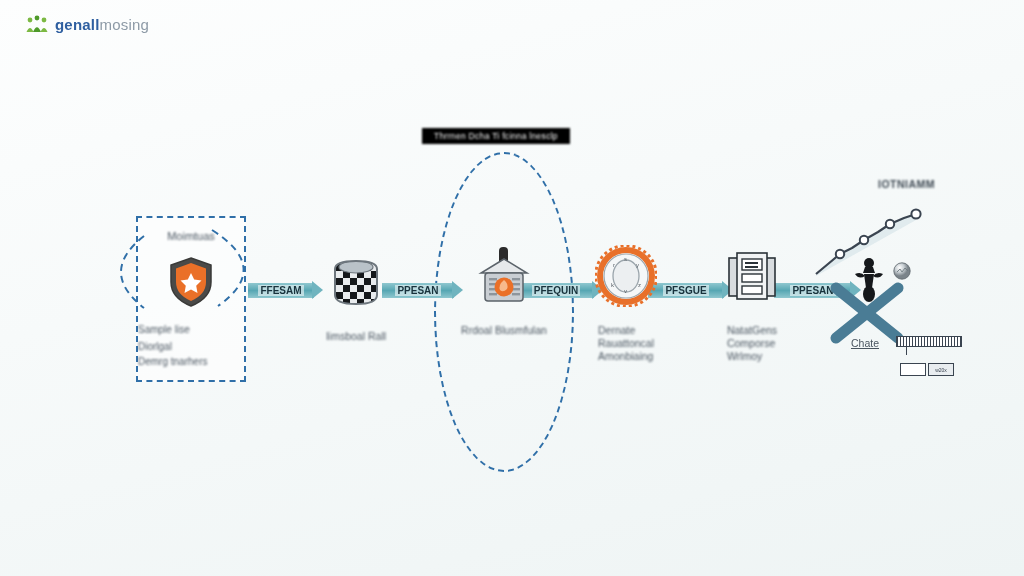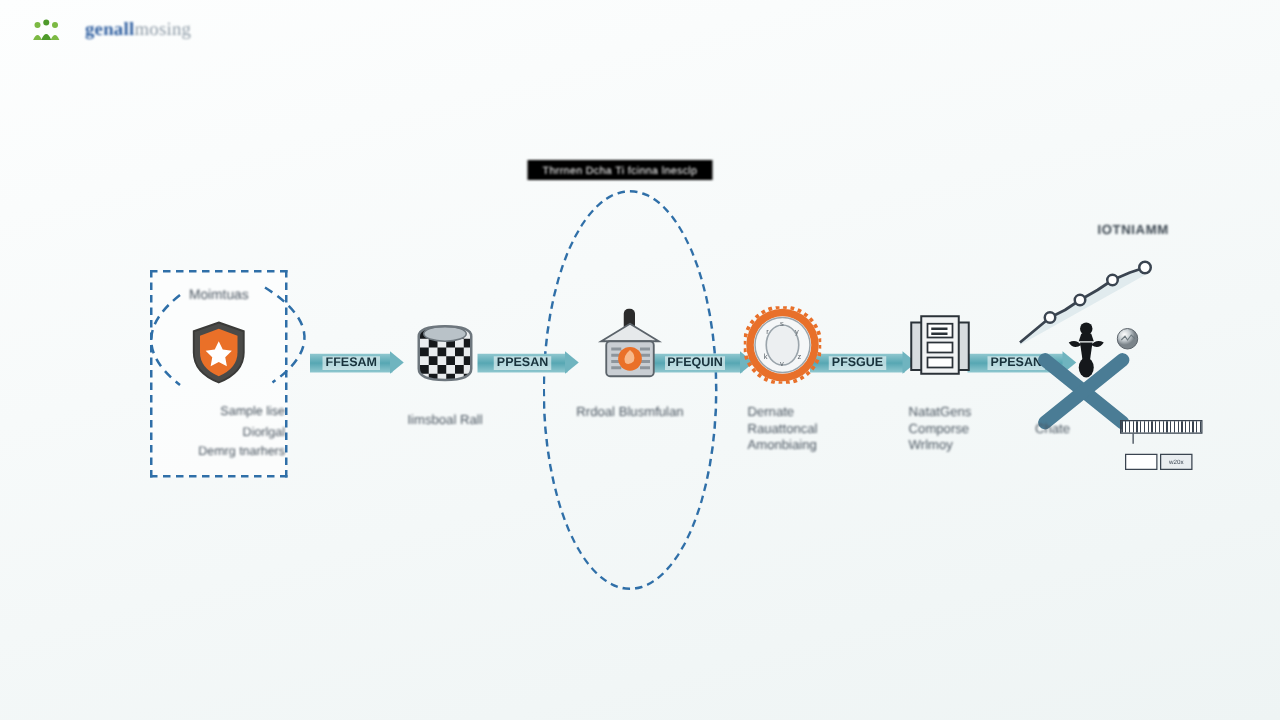--- a/index.html
+++ b/index.html
@@ -10,21 +10,21 @@
   }
   body {
     position: relative;
     background: linear-gradient(165deg, #fdfefe 0%, #f7fafa 40%, #eef4f4 100%);
   }
   .blur2  { filter: blur(1.0px); }
 
   
   #brand {
     position: absolute; left: 26px; top: 14px;
-    display: flex; align-items: center; gap: 20px; font-family: Liberation Serif, serif;
+    display: flex; align-items: center; gap: 7px;
   }
   #brand .logo-mark { width: 22px; height: 20px; position: relative; }
   .brand-text {
     font-size: 15px; font-weight: bold; letter-spacing: .2px;
     color: #2f5fa0; filter: blur(0.75px);
   }
   .brand-text .t2 { color: #8d9aa6; font-weight: normal; }
 
   
   .node {
@@ -36,33 +36,33 @@
     height: 68px; display: flex; align-items: center; justify-content: center;
   }
   .node .caption {
     margin-top: 14px; 
     font-size: 10.5px; line-height: 13px; color: #4a5560;
     filter: blur(0.85px);
   }
 
   
   #group-sources {
-    position: absolute; left: 120px; top: 216px;
+    position: absolute; left: 136px; top: 216px;
     width: 110px; height: 166px;
     border: 2px dashed #2f6fa8;
     background: rgba(255,255,255,.55);
   }
   #group-sources .g-title {
     position: absolute; left: 0; right: 0; top: 12px;
     text-align: center; font-size: 11px; color: #4a5560;
     filter: blur(0.9px);
   }
   #group-sources .g-sub {
     position: absolute; left: 0; right: 0; top: 104px;
-    text-align: right; font-size: 10px; line-height: 15px; color: #4a5560;
+    text-align: left; font-size: 10px; line-height: 15px; color: #4a5560;
     filter: blur(0.9px);
   }
   #group-ellipse {
     position: absolute; left: 434px; top: 152px;
     width: 140px; height: 320px;
     border: 2px dashed #2f6fa8;
     border-radius: 50%;
   }
   #ellipse-badge {
     position: absolute; left: 422px; top: 128px;
@@ -104,22 +104,23 @@
   #chart-label {
     position: absolute; left: 878px; top: 178px;
     font-size: 10.5px; font-weight: bold; color: #3b4650;
     filter: blur(1px); letter-spacing: .5px;
   }
   #figure-ico  { position: absolute; left: 852px; top: 256px; }
   #sphere-ico  { position: absolute; left: 893px; top: 262px; }
   #cross-ico   { position: absolute; left: 828px; top: 282px; }
   #cross-caption {
     position: absolute; left: 828px; top: 337px; width: 74px;
-    text-align: left; font-size: 10.5px; color: #4a5560;
+    text-align: center; font-size: 10.5px; color: #4a5560;
     filter: blur(0.7px);
+    text-decoration: underline;
   }
   #mini-table { position: absolute; left: 896px; top: 336px; }
   #mini-table .bar {
     width: 66px; height: 11px; border: 1px solid #3a4450;
     background: repeating-linear-gradient(90deg,#3a4450 0 1px,#ffffff 1px 3px);
   }
   #mini-table .row { display: flex; gap: 2px; margin-top: 8px; margin-left: 4px; }
   #mini-table .cell {
     width: 26px; height: 13px; border: 1px solid #3a4450; background: #fff;
     font-size: 5px; color: #3a4450; display: flex;

